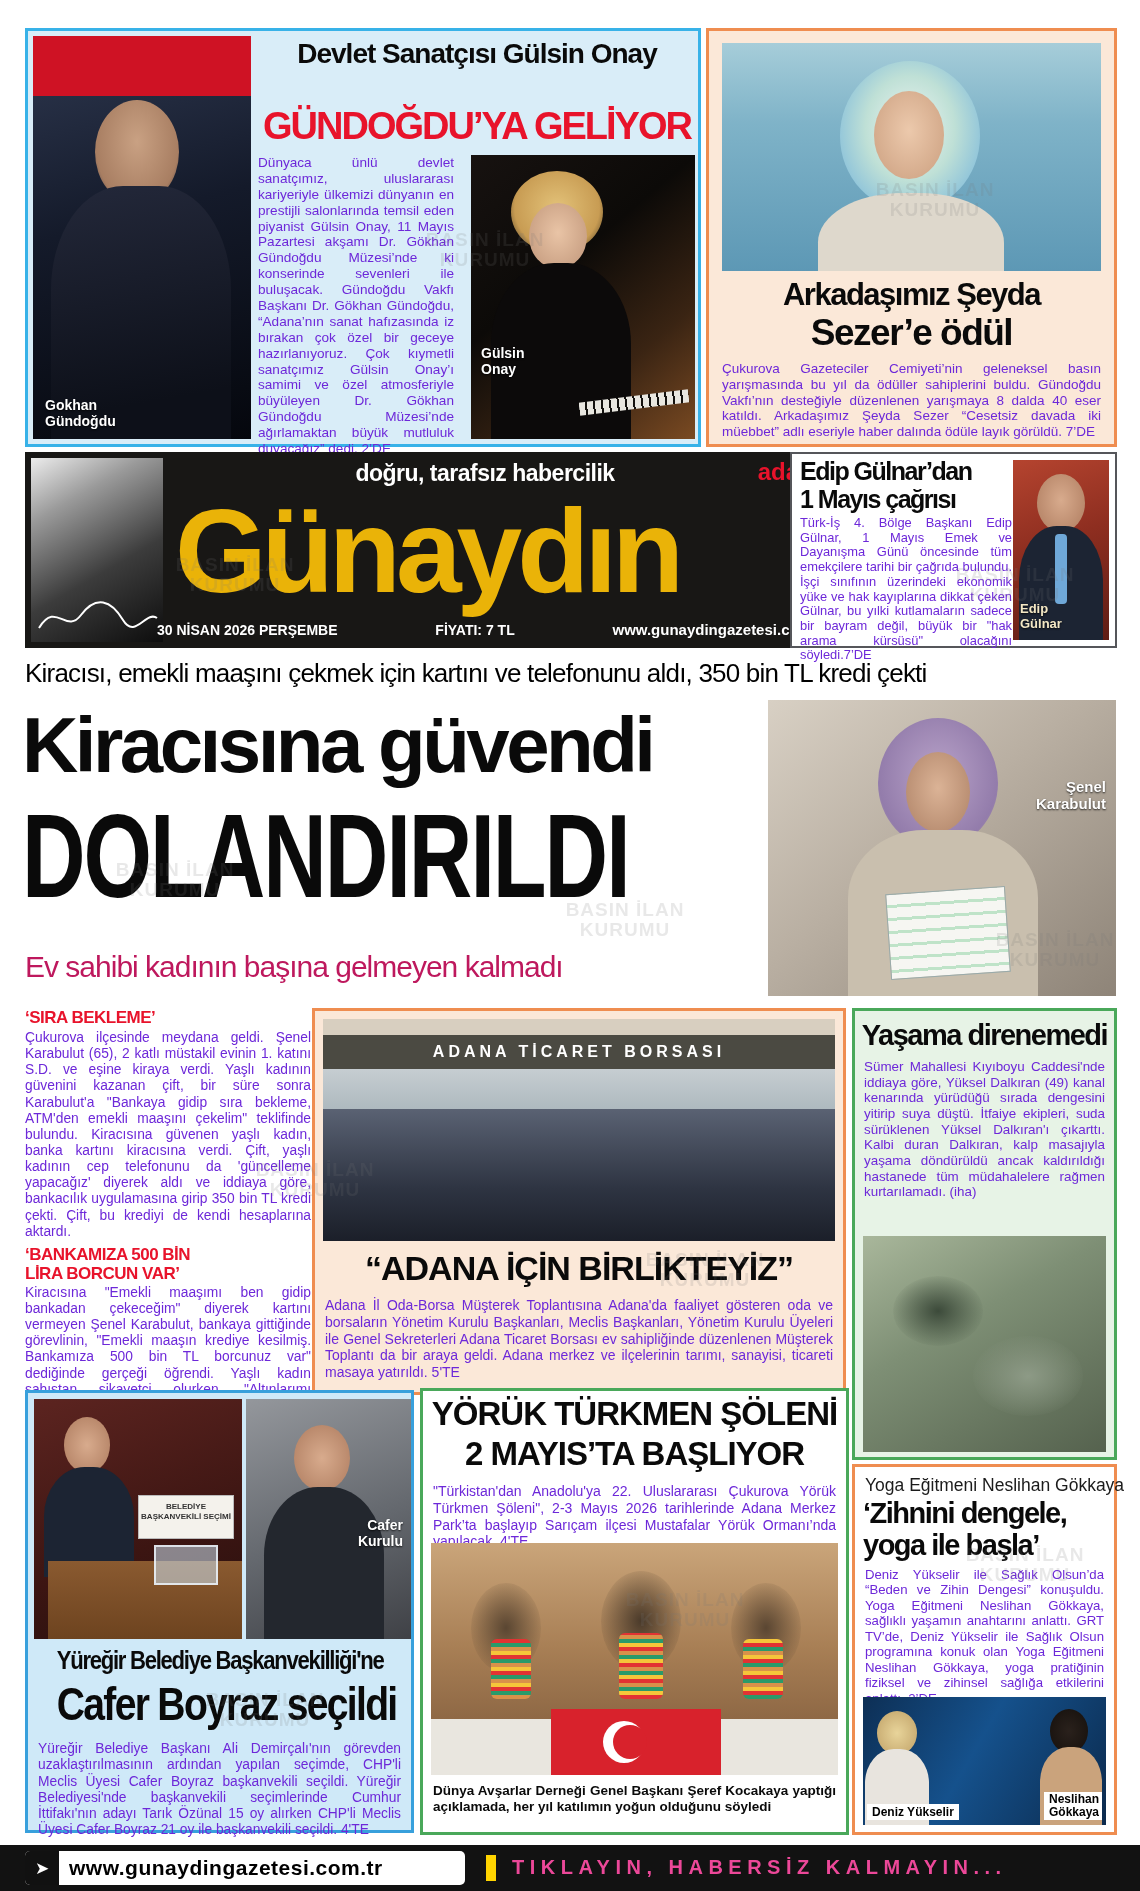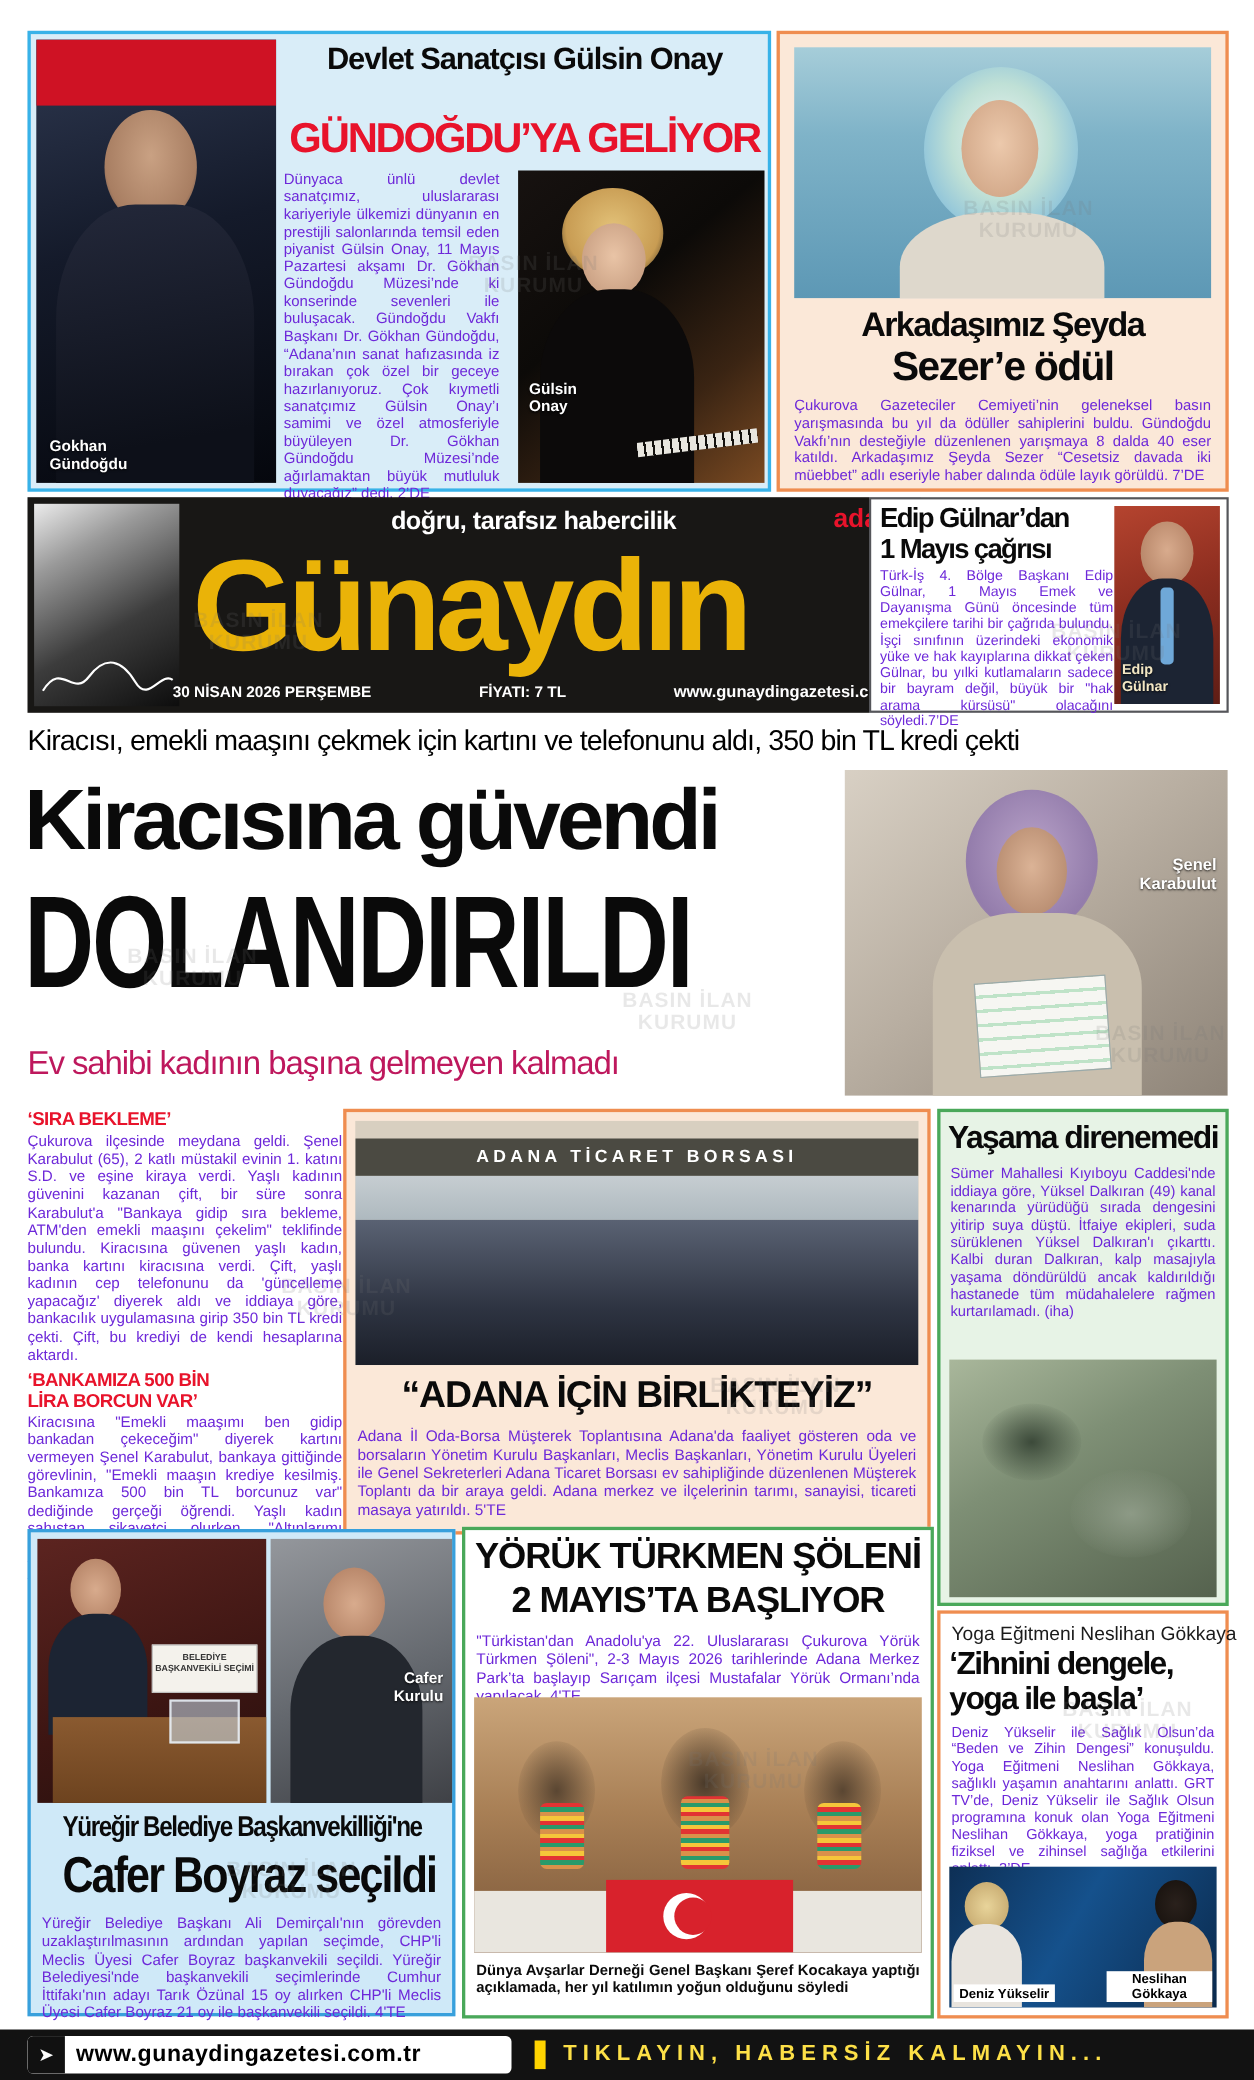--- a/index.html
+++ b/index.html
@@ -175,31 +175,31 @@
     <div class="abs" style="left:10px;top:8px;font-size:17.5px;color:#1b1b1b;white-space:nowrap;">Yoga Eğitmeni Neslihan Gökkaya</div>
     <div class="abs heavy" style="left:8px;top:30px;font-size:29px;letter-spacing:-1.5px;white-space:nowrap;">‘Zihnini dengele,</div>
     <div class="abs heavy" style="left:8px;top:62px;font-size:29px;letter-spacing:-1.5px;white-space:nowrap;">yoga ile başla’</div>
     <div class="abs bodytxt" style="left:10px;top:100px;width:239px;font-size:13.2px;">Deniz Yükselir ile Sağlık Olsun’da “Beden ve Zihin Dengesi” konuşuldu. Yoga Eğitmeni Neslihan Gökkaya, sağlıklı yaşamın anahtarını anlattı. GRT TV’de, Deniz Yükselir ile Sağlık Olsun programına konuk olan Yoga Eğitmeni Neslihan Gökkaya, yoga pratiğinin fiziksel ve zihinsel sağlığa etkilerini anlattı. 2’DE</div>
     <div class="photo" style="left:8px;top:230px;width:243px;height:128px;background:linear-gradient(120deg,#0d2f55 0%,#15518c 45%,#0b2a4d 100%);">
       <div class="blob" style="left:14px;top:14px;width:40px;height:44px;background:radial-gradient(ellipse,#e8d49a 0%,#c9ad73 75%,transparent 100%);"></div>
       <div class="blob" style="left:2px;top:52px;width:64px;height:76px;border-radius:45% 45% 0 0;background:#e8e4de;"></div>
       <div class="blob" style="right:18px;top:12px;width:38px;height:44px;background:radial-gradient(ellipse,#2a211c 0%,#1a1410 75%,transparent 100%);"></div>
       <div class="blob" style="right:4px;top:50px;width:62px;height:78px;border-radius:45% 45% 0 0;background:#caa37c;"></div>
       <div class="abs" style="left:4px;bottom:5px;background:#fff;color:#000;font-weight:bold;font-size:12px;padding:1px 5px;">Deniz Yükselir</div>
-      <div class="abs" style="right:4px;bottom:5px;background:#fff;color:#000;font-weight:bold;font-size:12px;padding:1px 5px;width:96px;line-height:1.1;text-align:center;">Neslihan Gökkaya</div>
+      <div class="abs" style="right:4px;bottom:5px;background:#fff;color:#000;font-weight:bold;font-size:12px;padding:1px 5px;width:58px;line-height:1.1;text-align:center;">Neslihan Gökkaya</div>
     </div>
   </div>
 
   <div class="abs" style="left:0;top:1845px;width:1140px;height:46px;background:#121212;">
     <div class="footer-pill" style="left:25px;top:6px;width:440px;height:34px;">
       <div style="width:34px;height:34px;background:#111;color:#fff;display:flex;align-items:center;justify-content:center;font-size:17px;flex:0 0 auto;">➤</div>
       <div style="font-size:21px;font-weight:bold;color:#000;margin-left:10px;letter-spacing:0.5px;">www.gunaydingazetesi.com.tr</div>
     </div>
     <div class="abs" style="left:486px;top:10px;width:10px;height:26px;background:#ffd400;"></div>
-    <div class="abs" style="left:512px;top:11px;color:#fde047;font-size:20px;font-weight:bold;letter-spacing:5.5px;white-space:nowrap;">TIKLAYIN, HABERSİZ KALMAYIN...</div>
+    <div class="abs" style="left:512px;top:11px;color:#ec4899;font-size:20px;font-weight:bold;letter-spacing:5.5px;white-space:nowrap;">TIKLAYIN, HABERSİZ KALMAYIN...</div>
   </div>
 
   <div class="wm" style="left:170px;top:555px;">BASIN İLAN KURUMU</div>
   <div class="wm" style="left:420px;top:230px;">BASIN İLAN KURUMU</div>
   <div class="wm" style="left:870px;top:180px;">BASIN İLAN KURUMU</div>
   <div class="wm" style="left:950px;top:565px;">BASIN İLAN KURUMU</div>
   <div class="wm" style="left:110px;top:860px;">BASIN İLAN KURUMU</div>
   <div class="wm" style="left:560px;top:900px;">BASIN İLAN KURUMU</div>
   <div class="wm" style="left:990px;top:930px;">BASIN İLAN KURUMU</div>
   <div class="wm" style="left:250px;top:1160px;">BASIN İLAN KURUMU</div>

